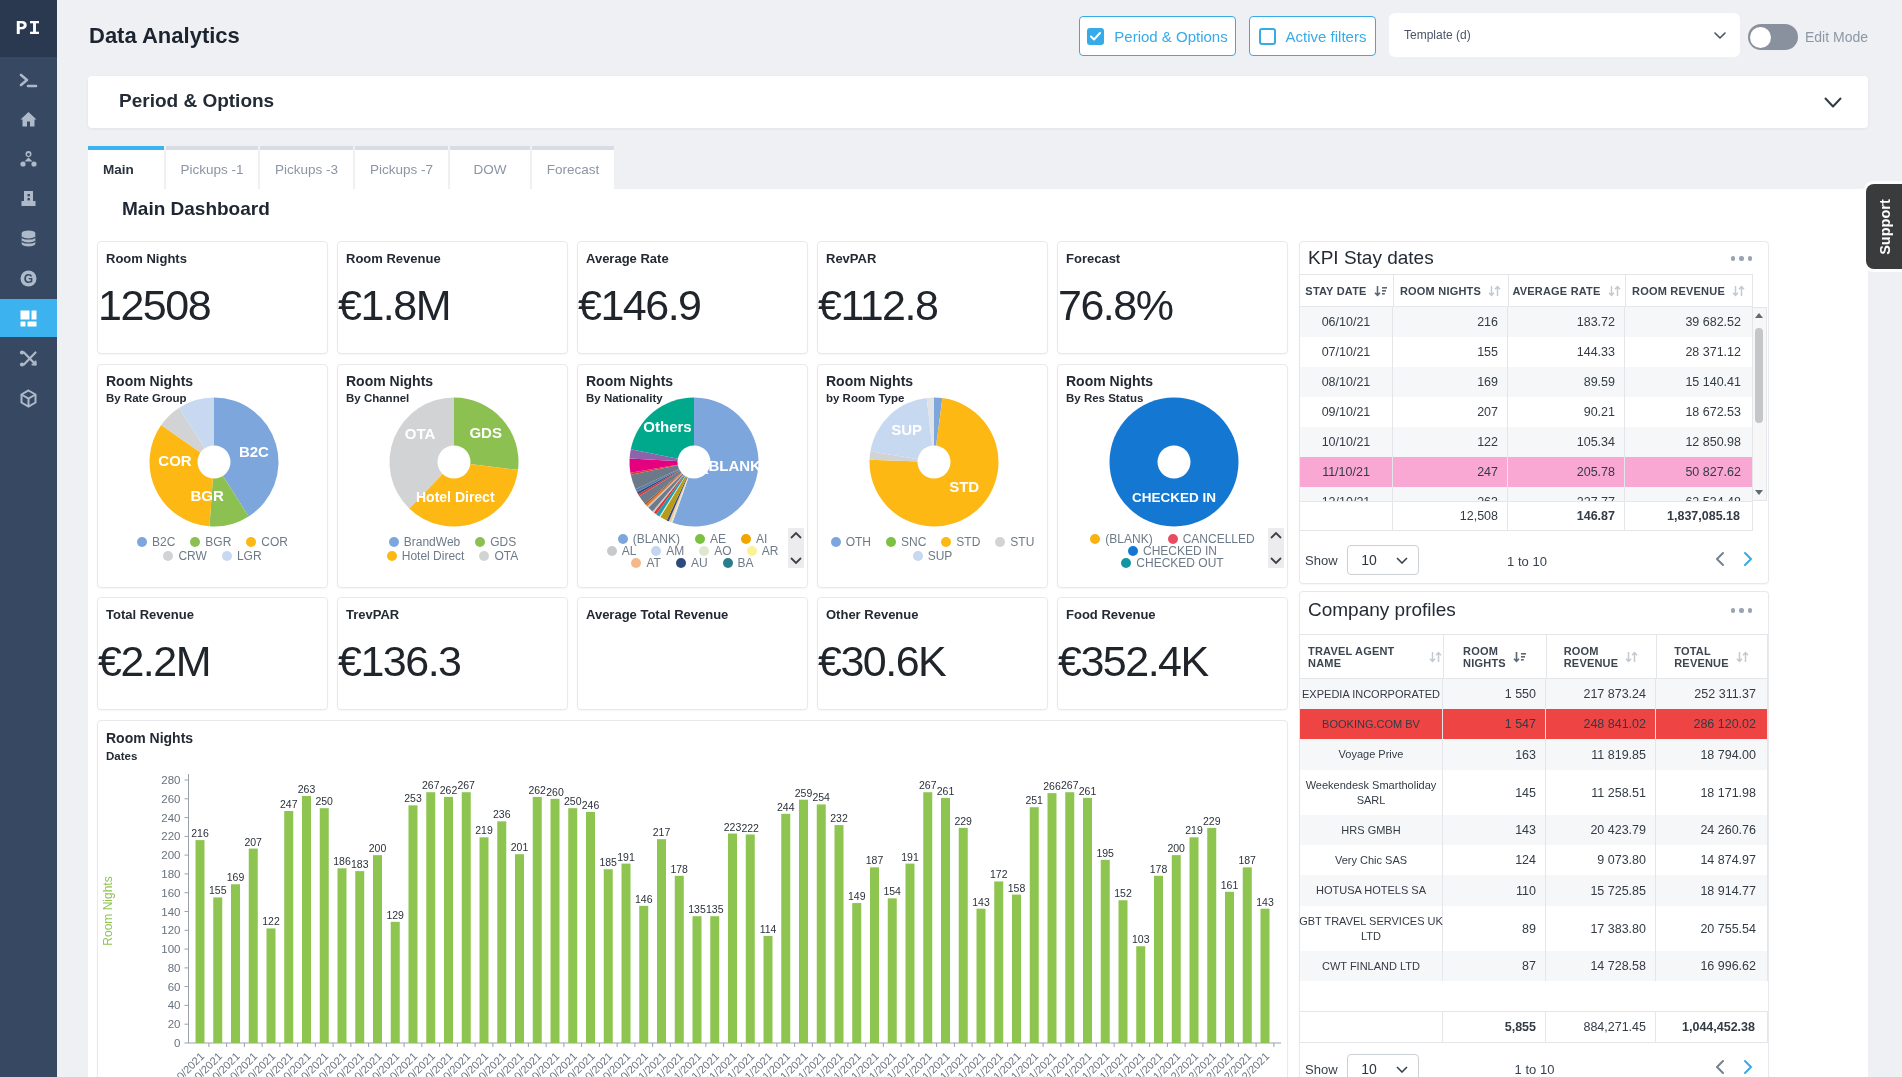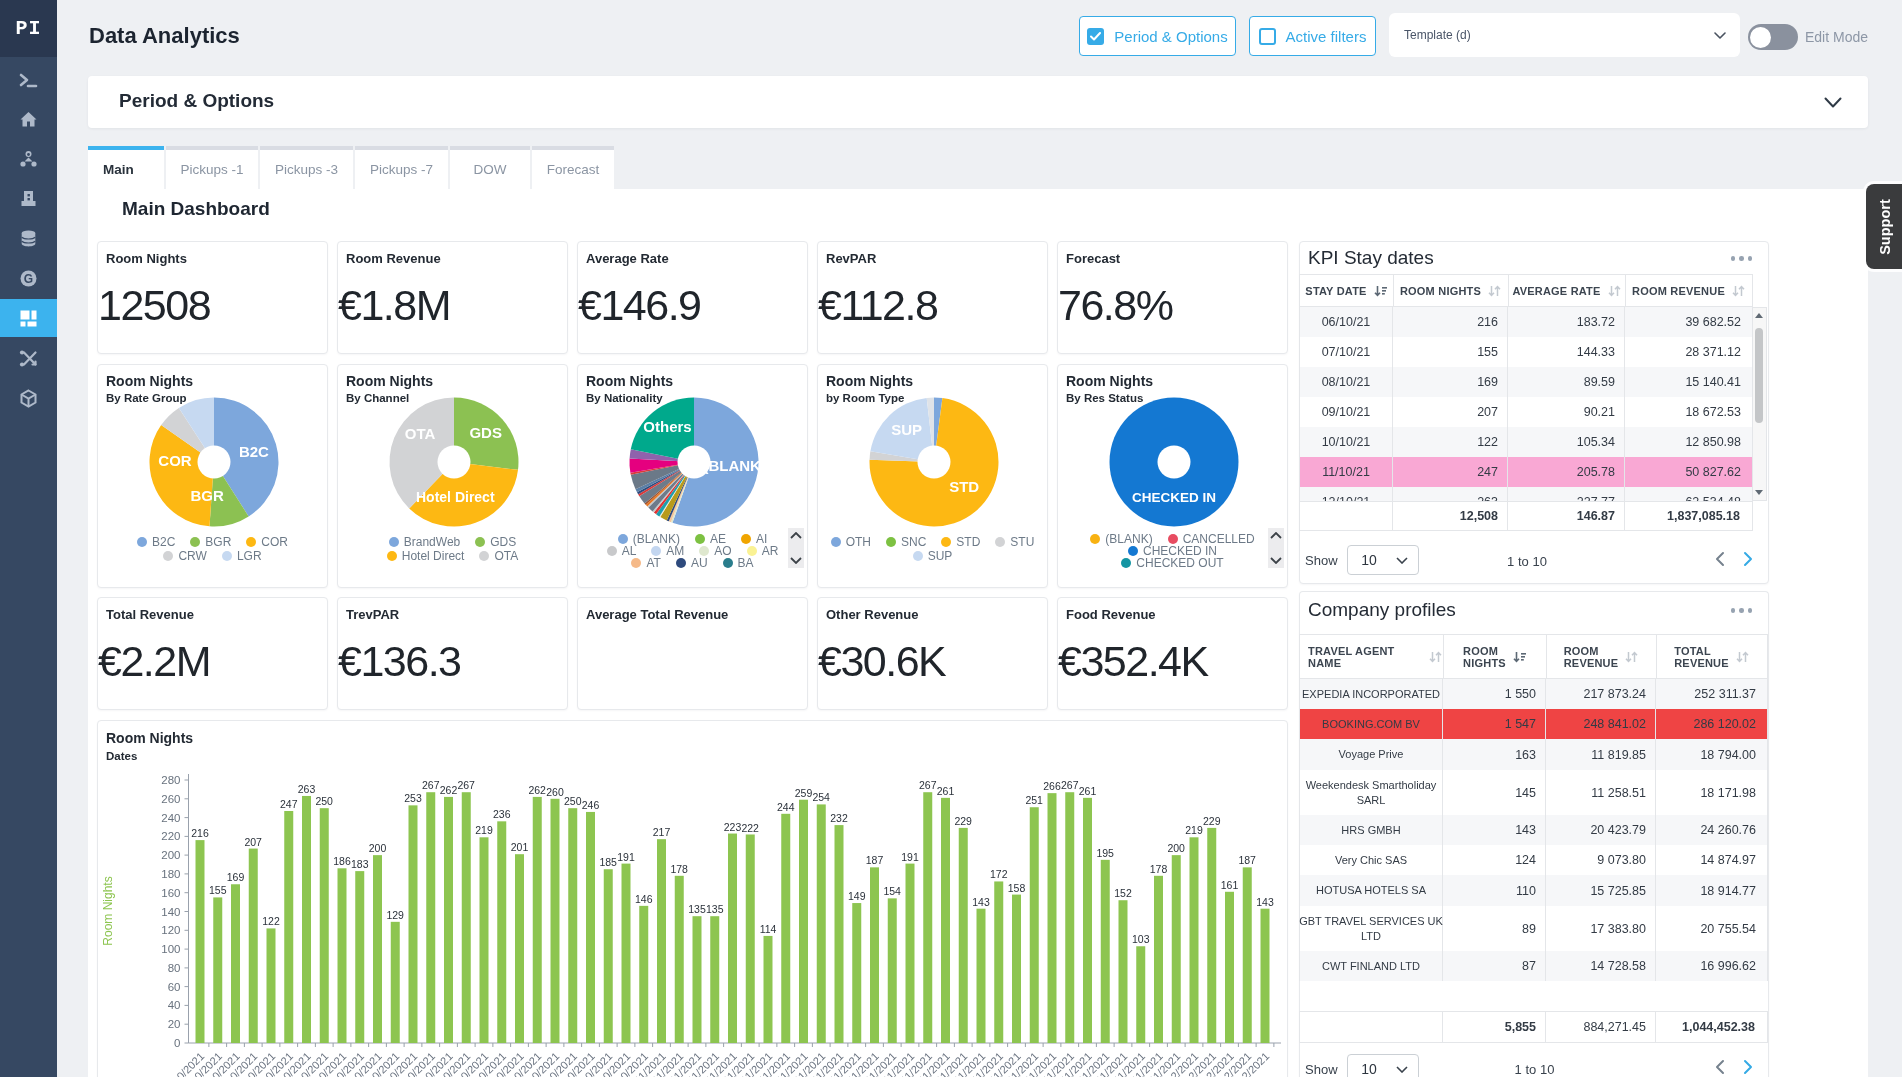--- a/index.html
+++ b/index.html
@@ -359,21 +359,21 @@
       </div>
       <div class="trow" style="height:30px;background:#f6f7f9">
         <div class="tc cen" style="width:93px">12/10/21</div>
         <div class="tc num" style="width:115px">263</div>
         <div class="tc num" style="width:117px">227.77</div>
         <div class="tc num" style="width:125px;border-right:none">62 534.48</div>
       </div>
     </div>
     <div class="abs trow" style="left:-1px;top:259px;width:454px;height:30px;border:1px solid #e4e6e9;background:#fff;font-weight:700">
       <div class="tc cen" style="width:93px"></div>
-      <div class="tc num" style="width:115px;font-weight:700">12,508</div>
+      <div class="tc num" style="width:115px;font-weight:400">12,508</div>
       <div class="tc num" style="width:117px;font-weight:700">146.87</div>
       <div class="tc num" style="width:124px;border-right:none;font-weight:700">1,837,085.18</div>
     </div>
     <div class="abs" style="left:453px;top:65px;width:14px;height:194px;background:#f7f7f7;border:1px solid #e4e6e9;border-left:none">
       <svg width="8" height="5" viewBox="0 0 8 5" style="position:absolute;left:2px;top:5px">
         <path d="M0 5L4 0l4 5z" fill="#606a74"></path>
       </svg>
       <svg width="8" height="5" viewBox="0 0 8 5" style="position:absolute;left:2px;bottom:5px">
         <path d="M0 0l4 5 4-5z" fill="#606a74"></path>
       </svg>

